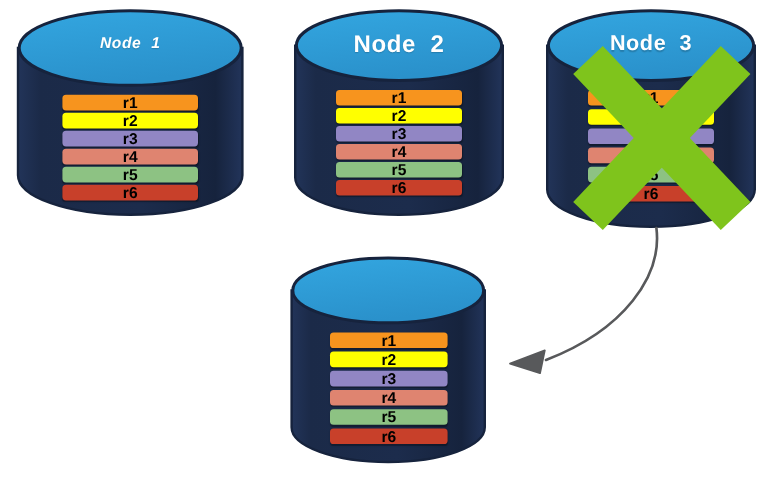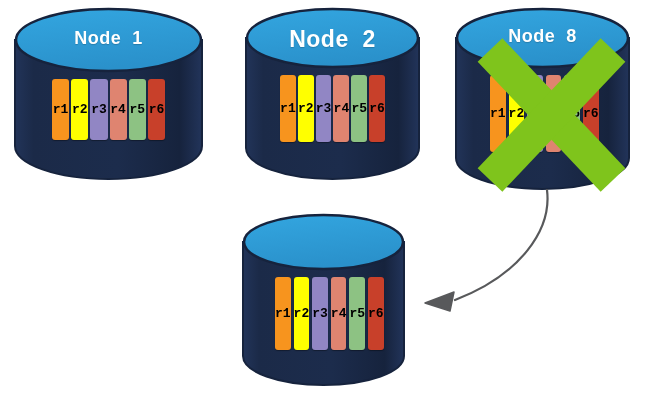--- a/index.html
+++ b/index.html
@@ -37,22 +37,21 @@
     color: #ffffff;
     font-weight: bold;
     letter-spacing: 0.5px;
     text-shadow: 0 1px 1px rgba(0,0,0,0.18);
     white-space: pre;
     pointer-events: none;
   }
   .rows {
     position: absolute;
     display: flex;
-    flex-direction: row;
-    font-family: Liberation Mono, monospace;
+    flex-direction: column;
   }
   .row {
     position: relative;
     border-radius: 3px;
     color: #000000;
     font-weight: bold;
     text-align: center;
     line-height: 1;
     display: flex;
     align-items: center;
@@ -85,21 +84,21 @@
             <stop offset="100%" stop-color="#22345A"></stop>
           </linearGradient>
           <linearGradient id="topGrad0" x1="0" y1="0" x2="0.3" y2="1">
             <stop offset="0%" stop-color="#33A6E0"></stop>
             <stop offset="100%" stop-color="#2A91CB"></stop>
           </linearGradient>
         </defs>
         <path d="M 1 33 L 1 139 A 93.5 33 0 0 0 188 139 L 188 33 Z" fill="url(#bodyGrad0)" stroke="#16233D" stroke-width="2"></path>
         <ellipse cx="94.5" cy="33" rx="92.5" ry="31" fill="url(#topGrad0)" stroke="#16233D" stroke-width="2.5"></ellipse>
       </svg>
-      <div class="node-title" style="top: 21px; font-size: 18px;">Node  1</div>
+      <div class="node-title" style="top: 21px; font-size: 13px; font-style: italic;">Node  1</div>
       <div class="rows" style="left: 38px; width: 113px; top: 72px; height: 61px; gap: 2px;">
         <div class="row" style="background: rgb(247, 148, 30); flex: 1 1 0px; font-size: 13px; color: rgb(0, 0, 0);">r1</div>
         <div class="row" style="background: rgb(255, 255, 0); flex: 1 1 0px; font-size: 13px; color: rgb(0, 0, 0);">r2</div>
         <div class="row" style="background: rgb(145, 134, 196); flex: 1 1 0px; font-size: 13px; color: rgb(0, 0, 0);">r3</div>
         <div class="row" style="background: rgb(223, 132, 112); flex: 1 1 0px; font-size: 13px; color: rgb(0, 0, 0);">r4</div>
         <div class="row" style="background: rgb(141, 194, 131); flex: 1 1 0px; font-size: 13px; color: rgb(0, 0, 0);">r5</div>
         <div class="row" style="background: rgb(200, 64, 42); flex: 1 1 0px; font-size: 13px; color: rgb(0, 0, 0);">r6</div>
       </div>
     </div>
     <div class="node" style="left: 245px; top: 7px; width: 175px; height: 172px;">
@@ -113,21 +112,21 @@
             <stop offset="100%" stop-color="#22345A"></stop>
           </linearGradient>
           <linearGradient id="topGrad1" x1="0" y1="0" x2="0.3" y2="1">
             <stop offset="0%" stop-color="#33A6E0"></stop>
             <stop offset="100%" stop-color="#2A91CB"></stop>
           </linearGradient>
         </defs>
         <path d="M 1 31 L 1 141 A 86.5 31 0 0 0 174 141 L 174 31 Z" fill="url(#bodyGrad1)" stroke="#16233D" stroke-width="2"></path>
         <ellipse cx="87.5" cy="31" rx="85.5" ry="29" fill="url(#topGrad1)" stroke="#16233D" stroke-width="2.5"></ellipse>
       </svg>
-      <div class="node-title" style="top: 19px; font-size: 23px;">Node  2</div>
+      <div class="node-title" style="top: 19px; font-size: 20px;">Node  2</div>
       <div class="rows" style="left: 35px; width: 105px; top: 68px; height: 67px; gap: 2px;">
         <div class="row" style="background: rgb(247, 148, 30); flex: 1 1 0px; font-size: 13px; color: rgb(0, 0, 0);">r1</div>
         <div class="row" style="background: rgb(255, 255, 0); flex: 1 1 0px; font-size: 13px; color: rgb(0, 0, 0);">r2</div>
         <div class="row" style="background: rgb(145, 134, 196); flex: 1 1 0px; font-size: 13px; color: rgb(0, 0, 0);">r3</div>
         <div class="row" style="background: rgb(223, 132, 112); flex: 1 1 0px; font-size: 13px; color: rgb(0, 0, 0);">r4</div>
         <div class="row" style="background: rgb(141, 194, 131); flex: 1 1 0px; font-size: 13px; color: rgb(0, 0, 0);">r5</div>
         <div class="row" style="background: rgb(200, 64, 42); flex: 1 1 0px; font-size: 13px; color: rgb(0, 0, 0);">r6</div>
       </div>
     </div>
     <div class="node" style="left: 455px; top: 7px; width: 175px; height: 182px;">
@@ -141,21 +140,21 @@
             <stop offset="100%" stop-color="#22345A"></stop>
           </linearGradient>
           <linearGradient id="topGrad2" x1="0" y1="0" x2="0.3" y2="1">
             <stop offset="0%" stop-color="#33A6E0"></stop>
             <stop offset="100%" stop-color="#2A91CB"></stop>
           </linearGradient>
         </defs>
         <path d="M 1 31 L 1 151 A 86.5 31 0 0 0 174 151 L 174 31 Z" fill="url(#bodyGrad2)" stroke="#16233D" stroke-width="2"></path>
         <ellipse cx="87.5" cy="31" rx="85.5" ry="29" fill="url(#topGrad2)" stroke="#16233D" stroke-width="2.5"></ellipse>
       </svg>
-      <div class="node-title" style="top: 19px; font-size: 18px;">Node  8</div>
+      <div class="node-title" style="top: 19px; font-size: 18px;">Node  3</div>
       <div class="rows" style="left: 35px; width: 105px; top: 68px; height: 77px; gap: 3px;">
         <div class="row" style="background: rgb(247, 148, 30); flex: 1 1 0px; font-size: 13px; color: rgb(0, 0, 0);">r1</div>
         <div class="row" style="background: rgb(255, 255, 0); flex: 1 1 0px; font-size: 13px; color: rgb(0, 0, 0);">r2</div>
         <div class="row" style="background: rgb(145, 134, 196); flex: 1 1 0px; font-size: 13px; color: rgb(0, 0, 0);">r3</div>
         <div class="row" style="background: rgb(223, 132, 112); flex: 1 1 0px; font-size: 13px; color: rgb(0, 0, 0);">r4</div>
         <div class="row" style="background: rgb(141, 194, 131); flex: 1 1 0px; font-size: 13px; color: rgb(0, 0, 0);">r5</div>
         <div class="row" style="background: rgb(200, 64, 42); flex: 1 1 0px; font-size: 13px; color: rgb(0, 0, 0);">r6</div>
       </div>
       <svg class="xmark" width="175" height="182" style="left: 0px; top: 0px;">
         <g stroke="#7FC41C" stroke-width="34" stroke-linecap="butt">

